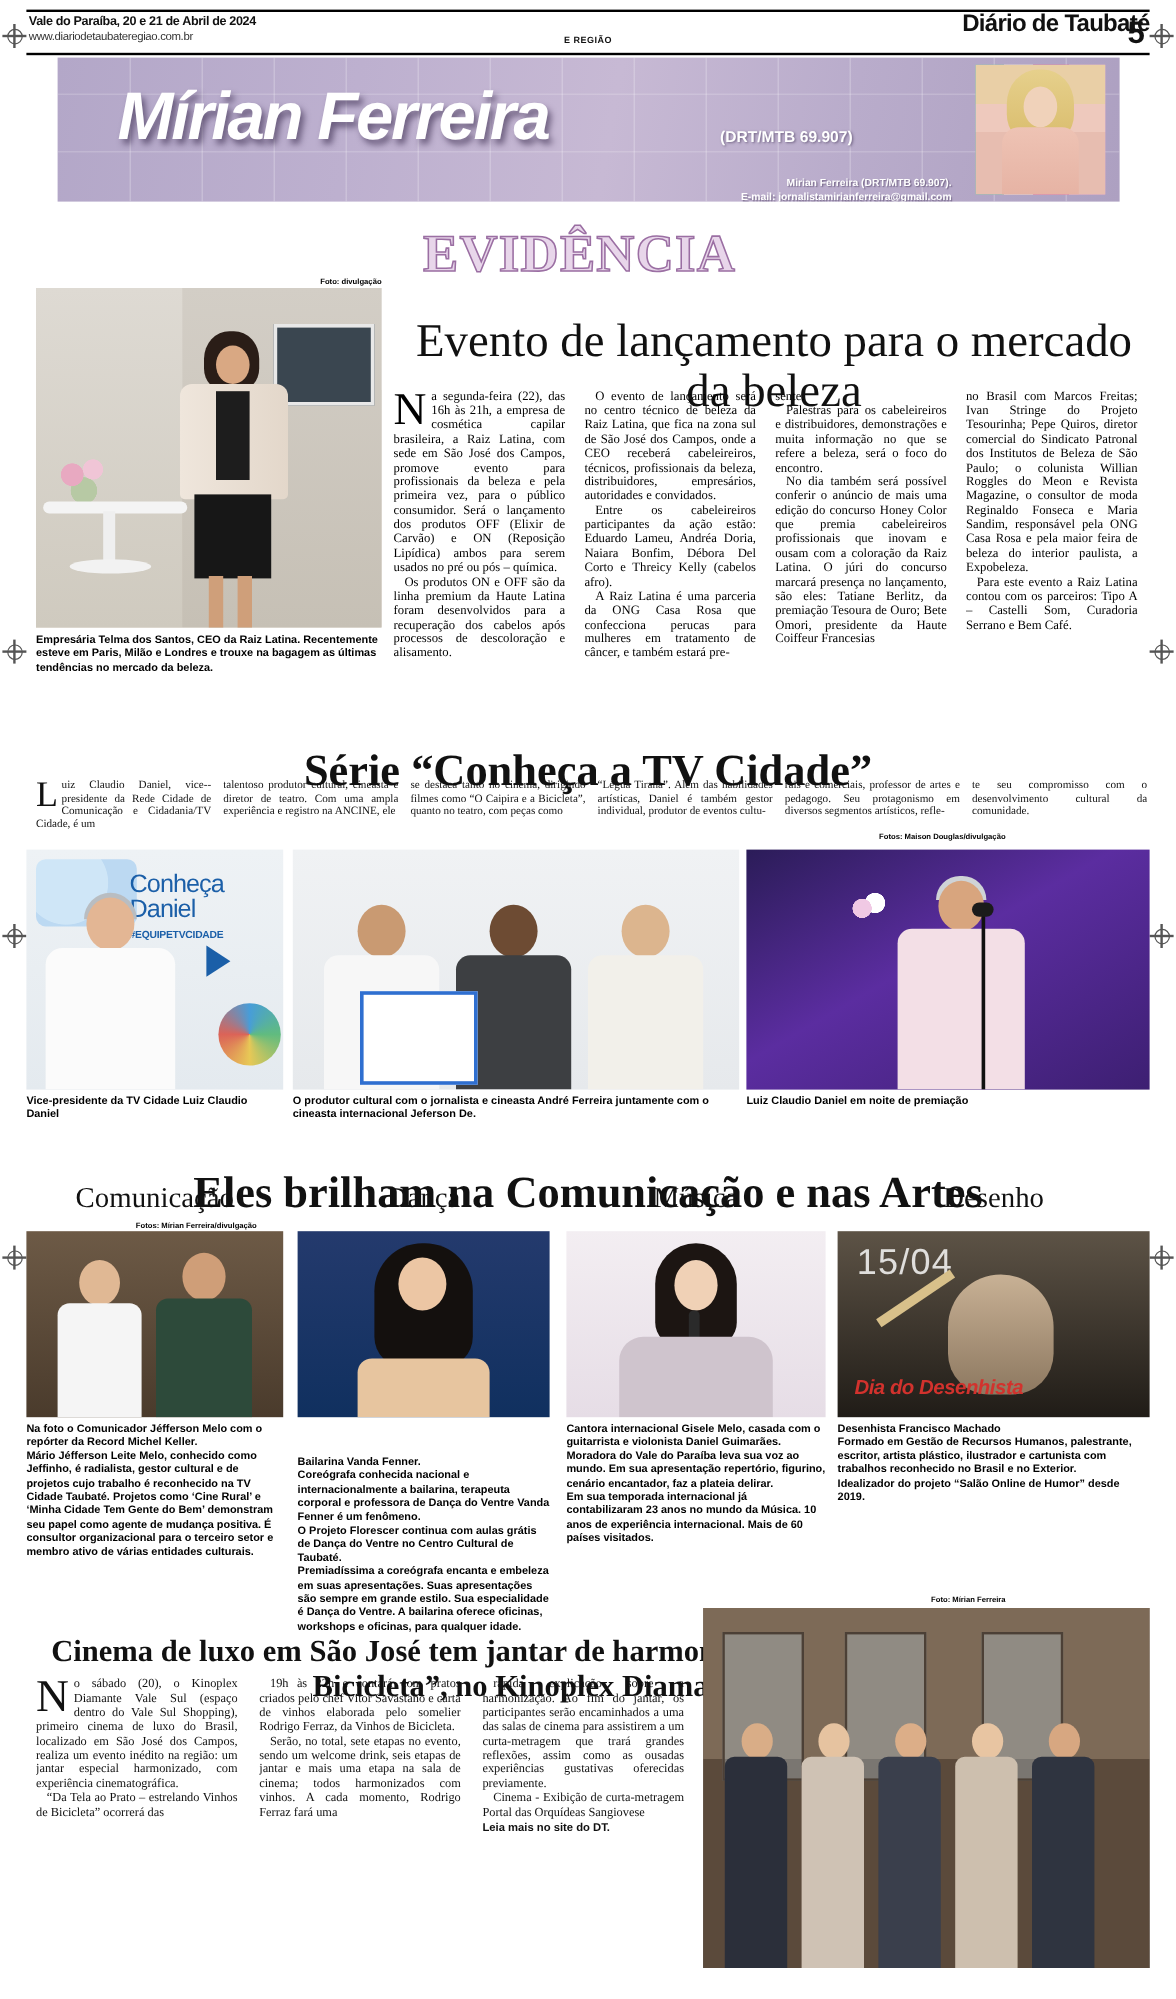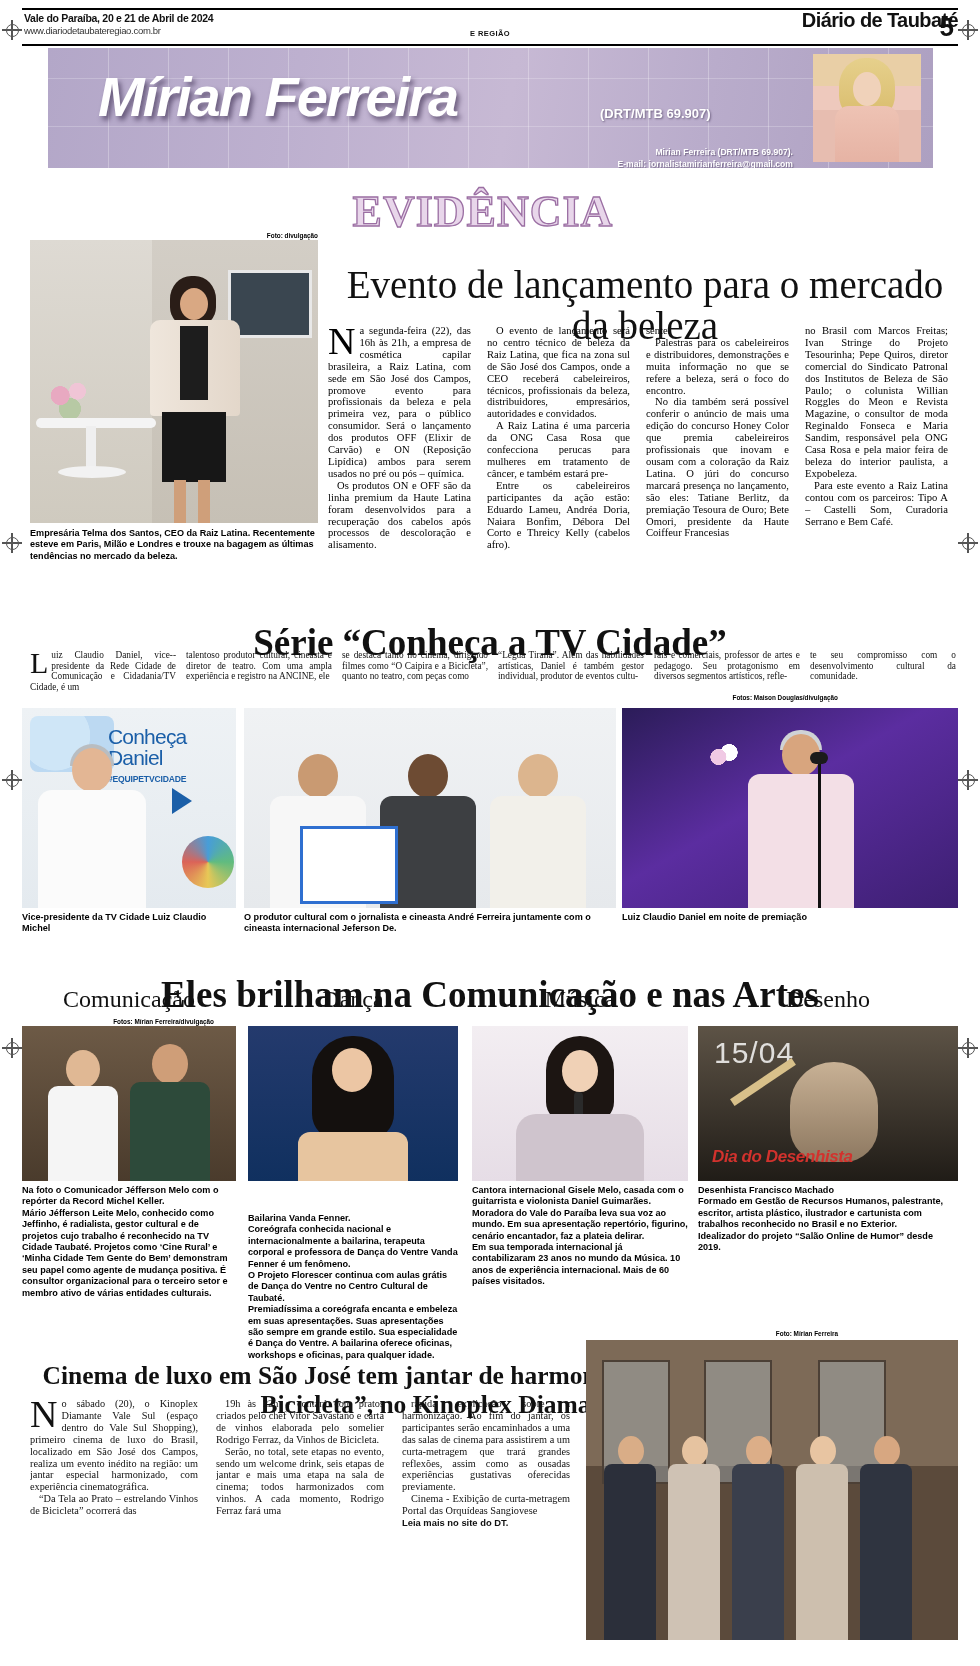--- a/index.html
+++ b/index.html
@@ -307,22 +307,22 @@
   </div>
   <div class="a1-cap cap">Empresária Telma dos Santos, CEO da Raiz Latina. Recentemente esteve em Paris, Milão e Londres e trouxe na bagagem as últimas tendências no mercado da beleza.</div>
 
   <div class="a1-cols">
     <div class="a1-col c1 col-text">
       <p class="first"><span class="dropcap">N</span><span>a segunda-feira (22), das 16h às 21h, a empresa de cosmética capilar brasileira, a Raiz Latina, com sede em São José dos Campos, promove evento para profissionais da beleza e pela primeira vez, para o público consumidor. Será o lançamento dos produtos OFF (Elixir de Carvão) e ON (Reposição Lipídica) ambos para serem usados no pré ou pós – química.</span></p>
       <p>Os produtos ON e OFF são da linha premium da Haute Latina foram desenvolvidos para a recuperação dos cabelos após processos de descoloração e alisamento.</p>
     </div>
     <div class="a1-col c2 col-text">
       <p class="first" style="text-indent:9px">O evento de lançamento será no centro técnico de beleza da Raiz Latina, que fica na zona sul de São José dos Campos, onde a CEO receberá cabeleireiros, técnicos, profissionais da beleza, distribuidores, empresários, autoridades e convidados.</p>
+      <p>Entre os cabeleireiros participantes da ação estão: Eduardo Lameu, Andréa Doria, Naiara Bonfim, Débora Del Corto e Threicy Kelly (cabelos afro).</p>
       <p>A Raiz Latina é uma parceria da ONG Casa Rosa que confecciona perucas para mulheres em tratamento de câncer, e também estará pre-</p>
-      <p>Entre os cabeleireiros participantes da ação estão: Eduardo Lameu, Andréa Doria, Naiara Bonfim, Débora Del Corto e Threicy Kelly (cabelos afro).</p>
     </div>
     <div class="a1-col c3 col-text">
       <p class="first">sente.</p>
       <p>Palestras para os cabeleireiros e distribuidores, demonstrações e muita informação no que se refere a beleza, será o foco do encontro.</p>
       <p>No dia também será possível conferir o anúncio de mais uma edição do concurso Honey Color que premia cabeleireiros profissionais que inovam e ousam com a coloração da Raiz Latina. O júri do concurso marcará presença no lançamento, são eles: Tatiane Berlitz, da premiação Tesoura de Ouro; Bete Omori, presidente da Haute Coiffeur Francesias</p>
     </div>
     <div class="a1-col c4 col-text">
       <p class="first">no Brasil com Marcos Freitas; Ivan Stringe do Projeto Tesourinha; Pepe Quiros, diretor comercial do Sindicato Patronal dos Institutos de Beleza de São Paulo; o colunista Willian Roggles do Meon e Revista Magazine, o consultor de moda Reginaldo Fonseca e Maria Sandim, responsável pela ONG Casa Rosa e pela maior feira de beleza do interior paulista, a Expobeleza.</p>
       <p>Para este evento a Raiz Latina contou com os parceiros: Tipo A – Castelli Som, Curadoria Serrano e Bem Café.</p>
     </div>
@@ -374,21 +374,21 @@
           <span class="hr"></span>
           <span class="hd"></span>
           <span class="bd"></span>
         </span>
       <span class="flower"></span>
       <span class="mic-stand"></span>
         <span class="mic-head"></span>
     </div>
   </div>
   <div class="a2-caps">
-    <div class="a2-cap q1 cap">Vice-presidente da TV Cidade Luiz Claudio Michel</div>
+    <div class="a2-cap q1 cap">Vice-presidente da TV Cidade Luiz Claudio Daniel</div>
     <div class="a2-cap q2 cap">O produtor cultural com o jornalista e cineasta André Ferreira juntamente com o cineasta internacional Jeferson De.</div>
     <div class="a2-cap q3 cap">Luiz Claudio Daniel em noite de premiação</div>
   </div>
 
   <h2 class="a3-head">Eles brilham na Comunicação e nas Artes</h2>
   <div class="a3-subs">
     <div class="a3-sub s1">Comunicação</div>
     <div class="a3-sub s2">Dança</div>
     <div class="a3-sub s3">Música</div>
     <div class="a3-sub s4">Desenho</div>

